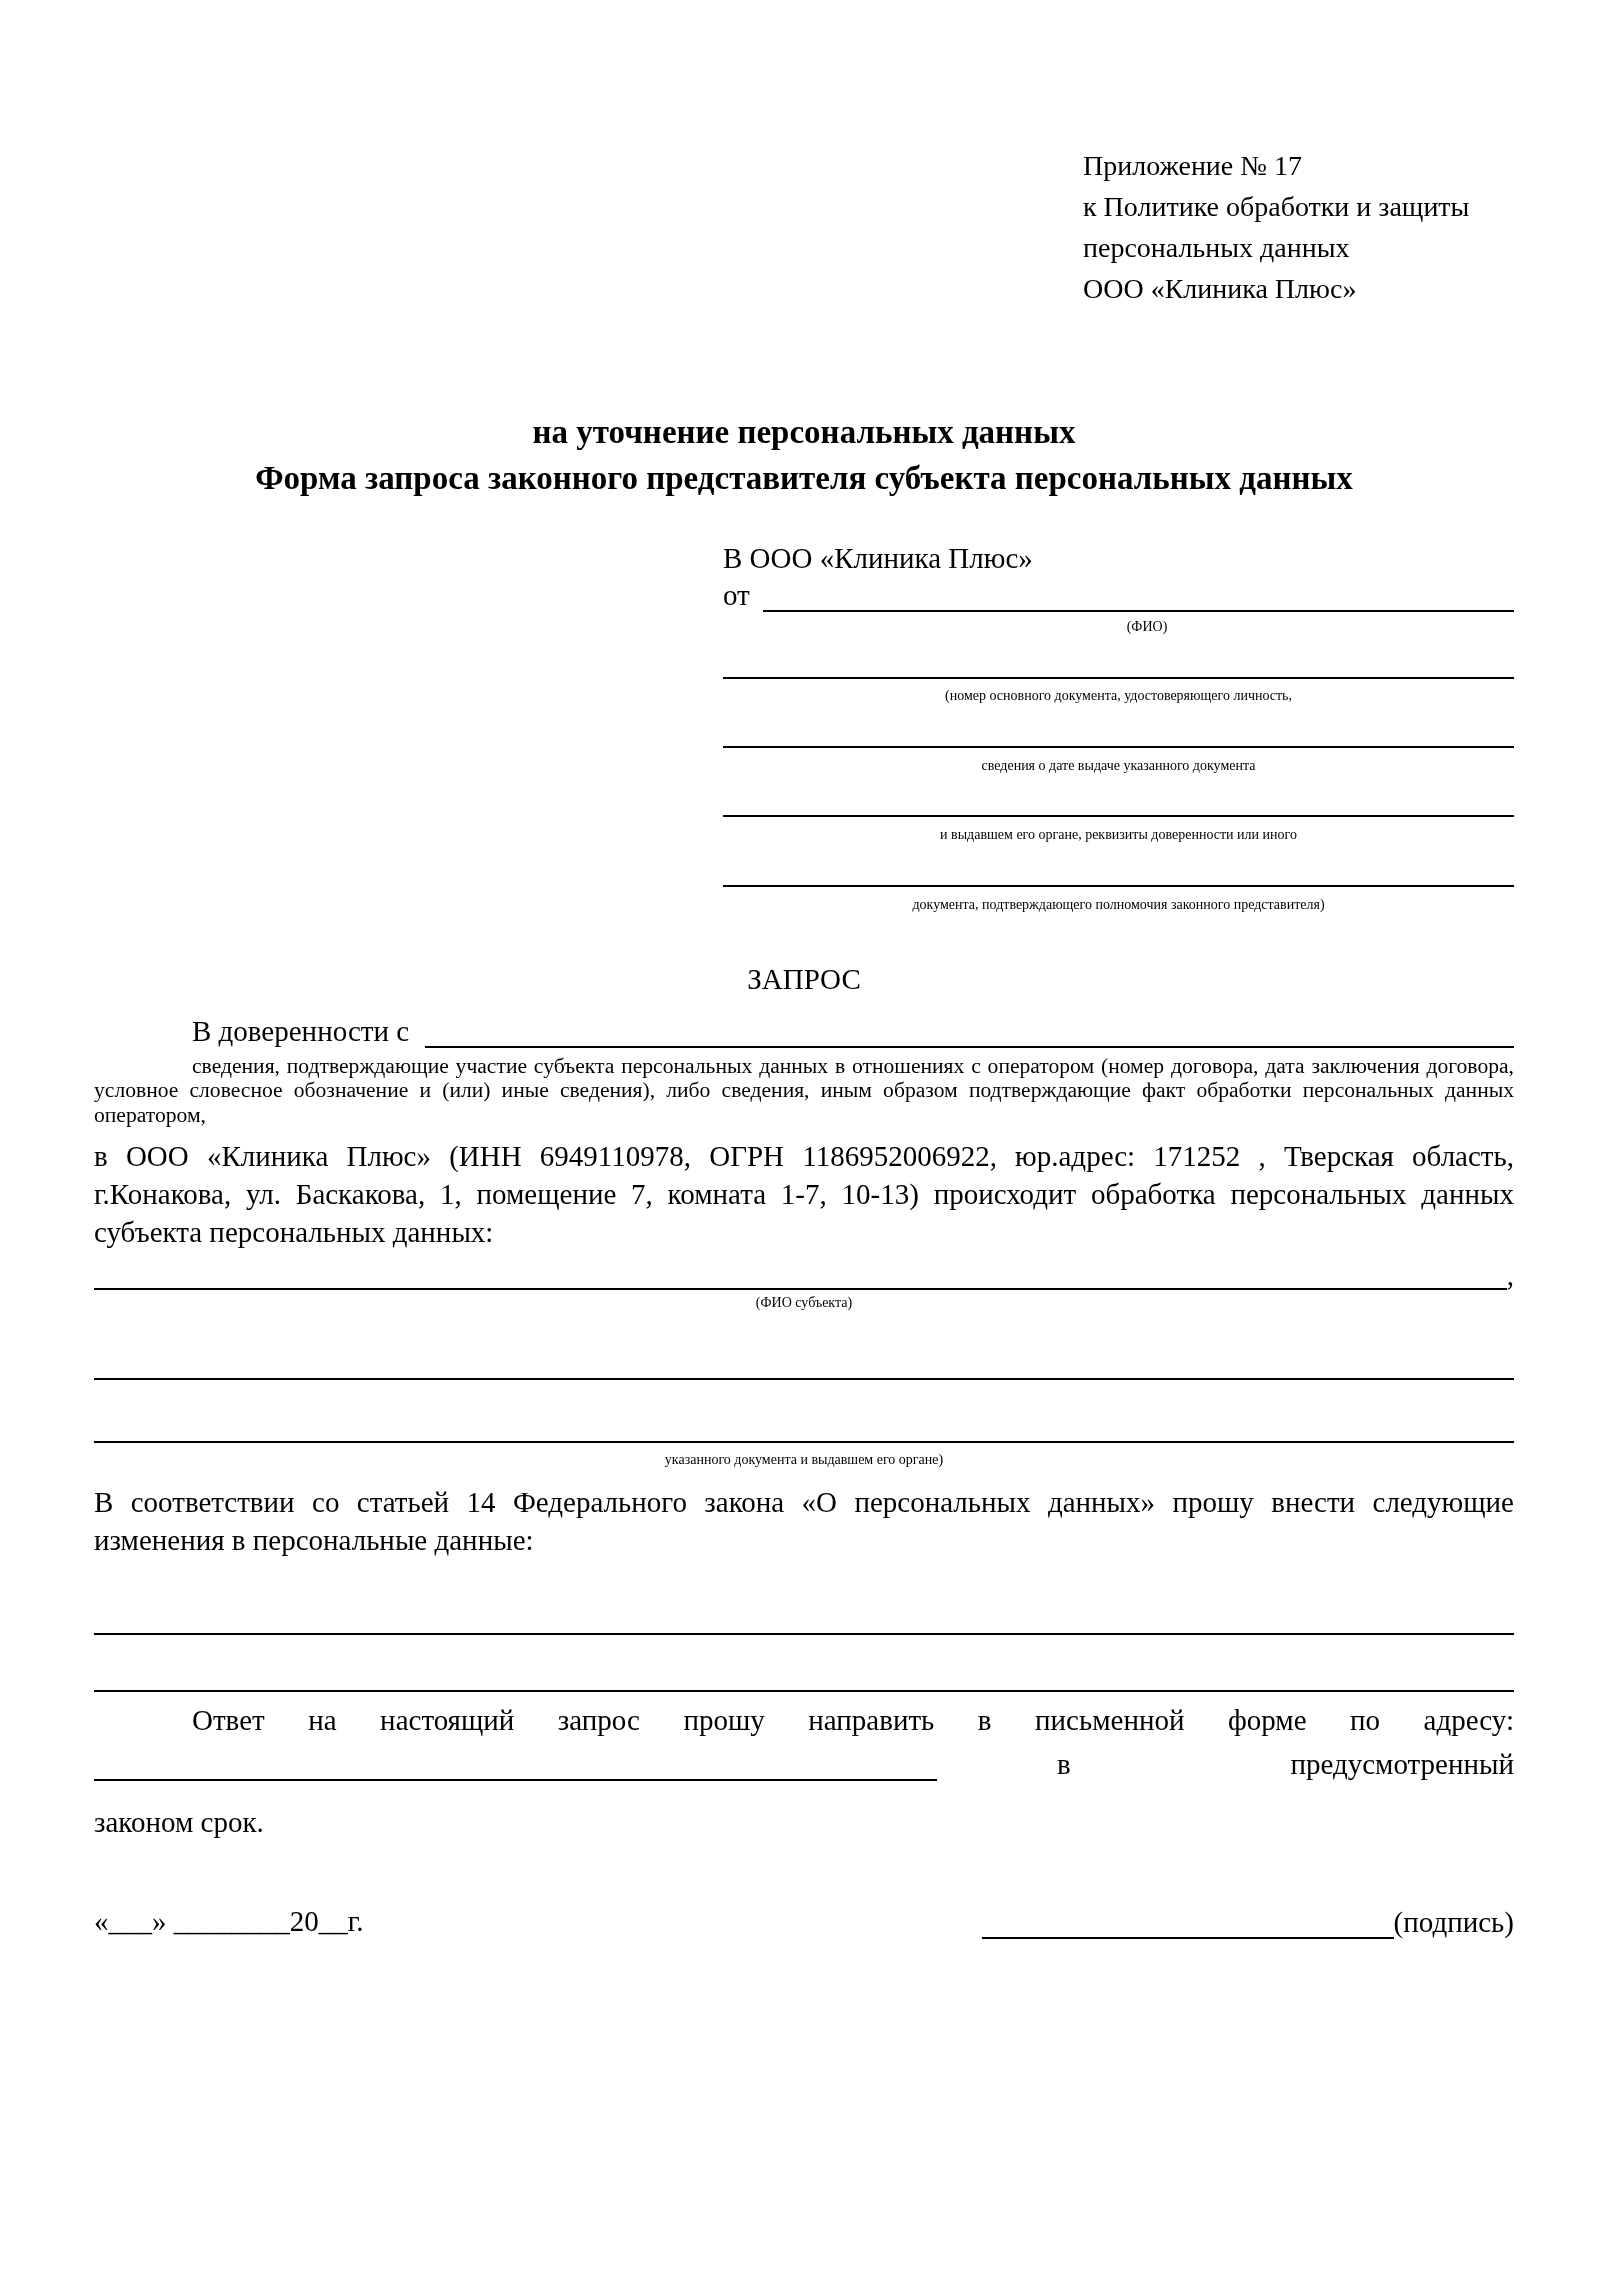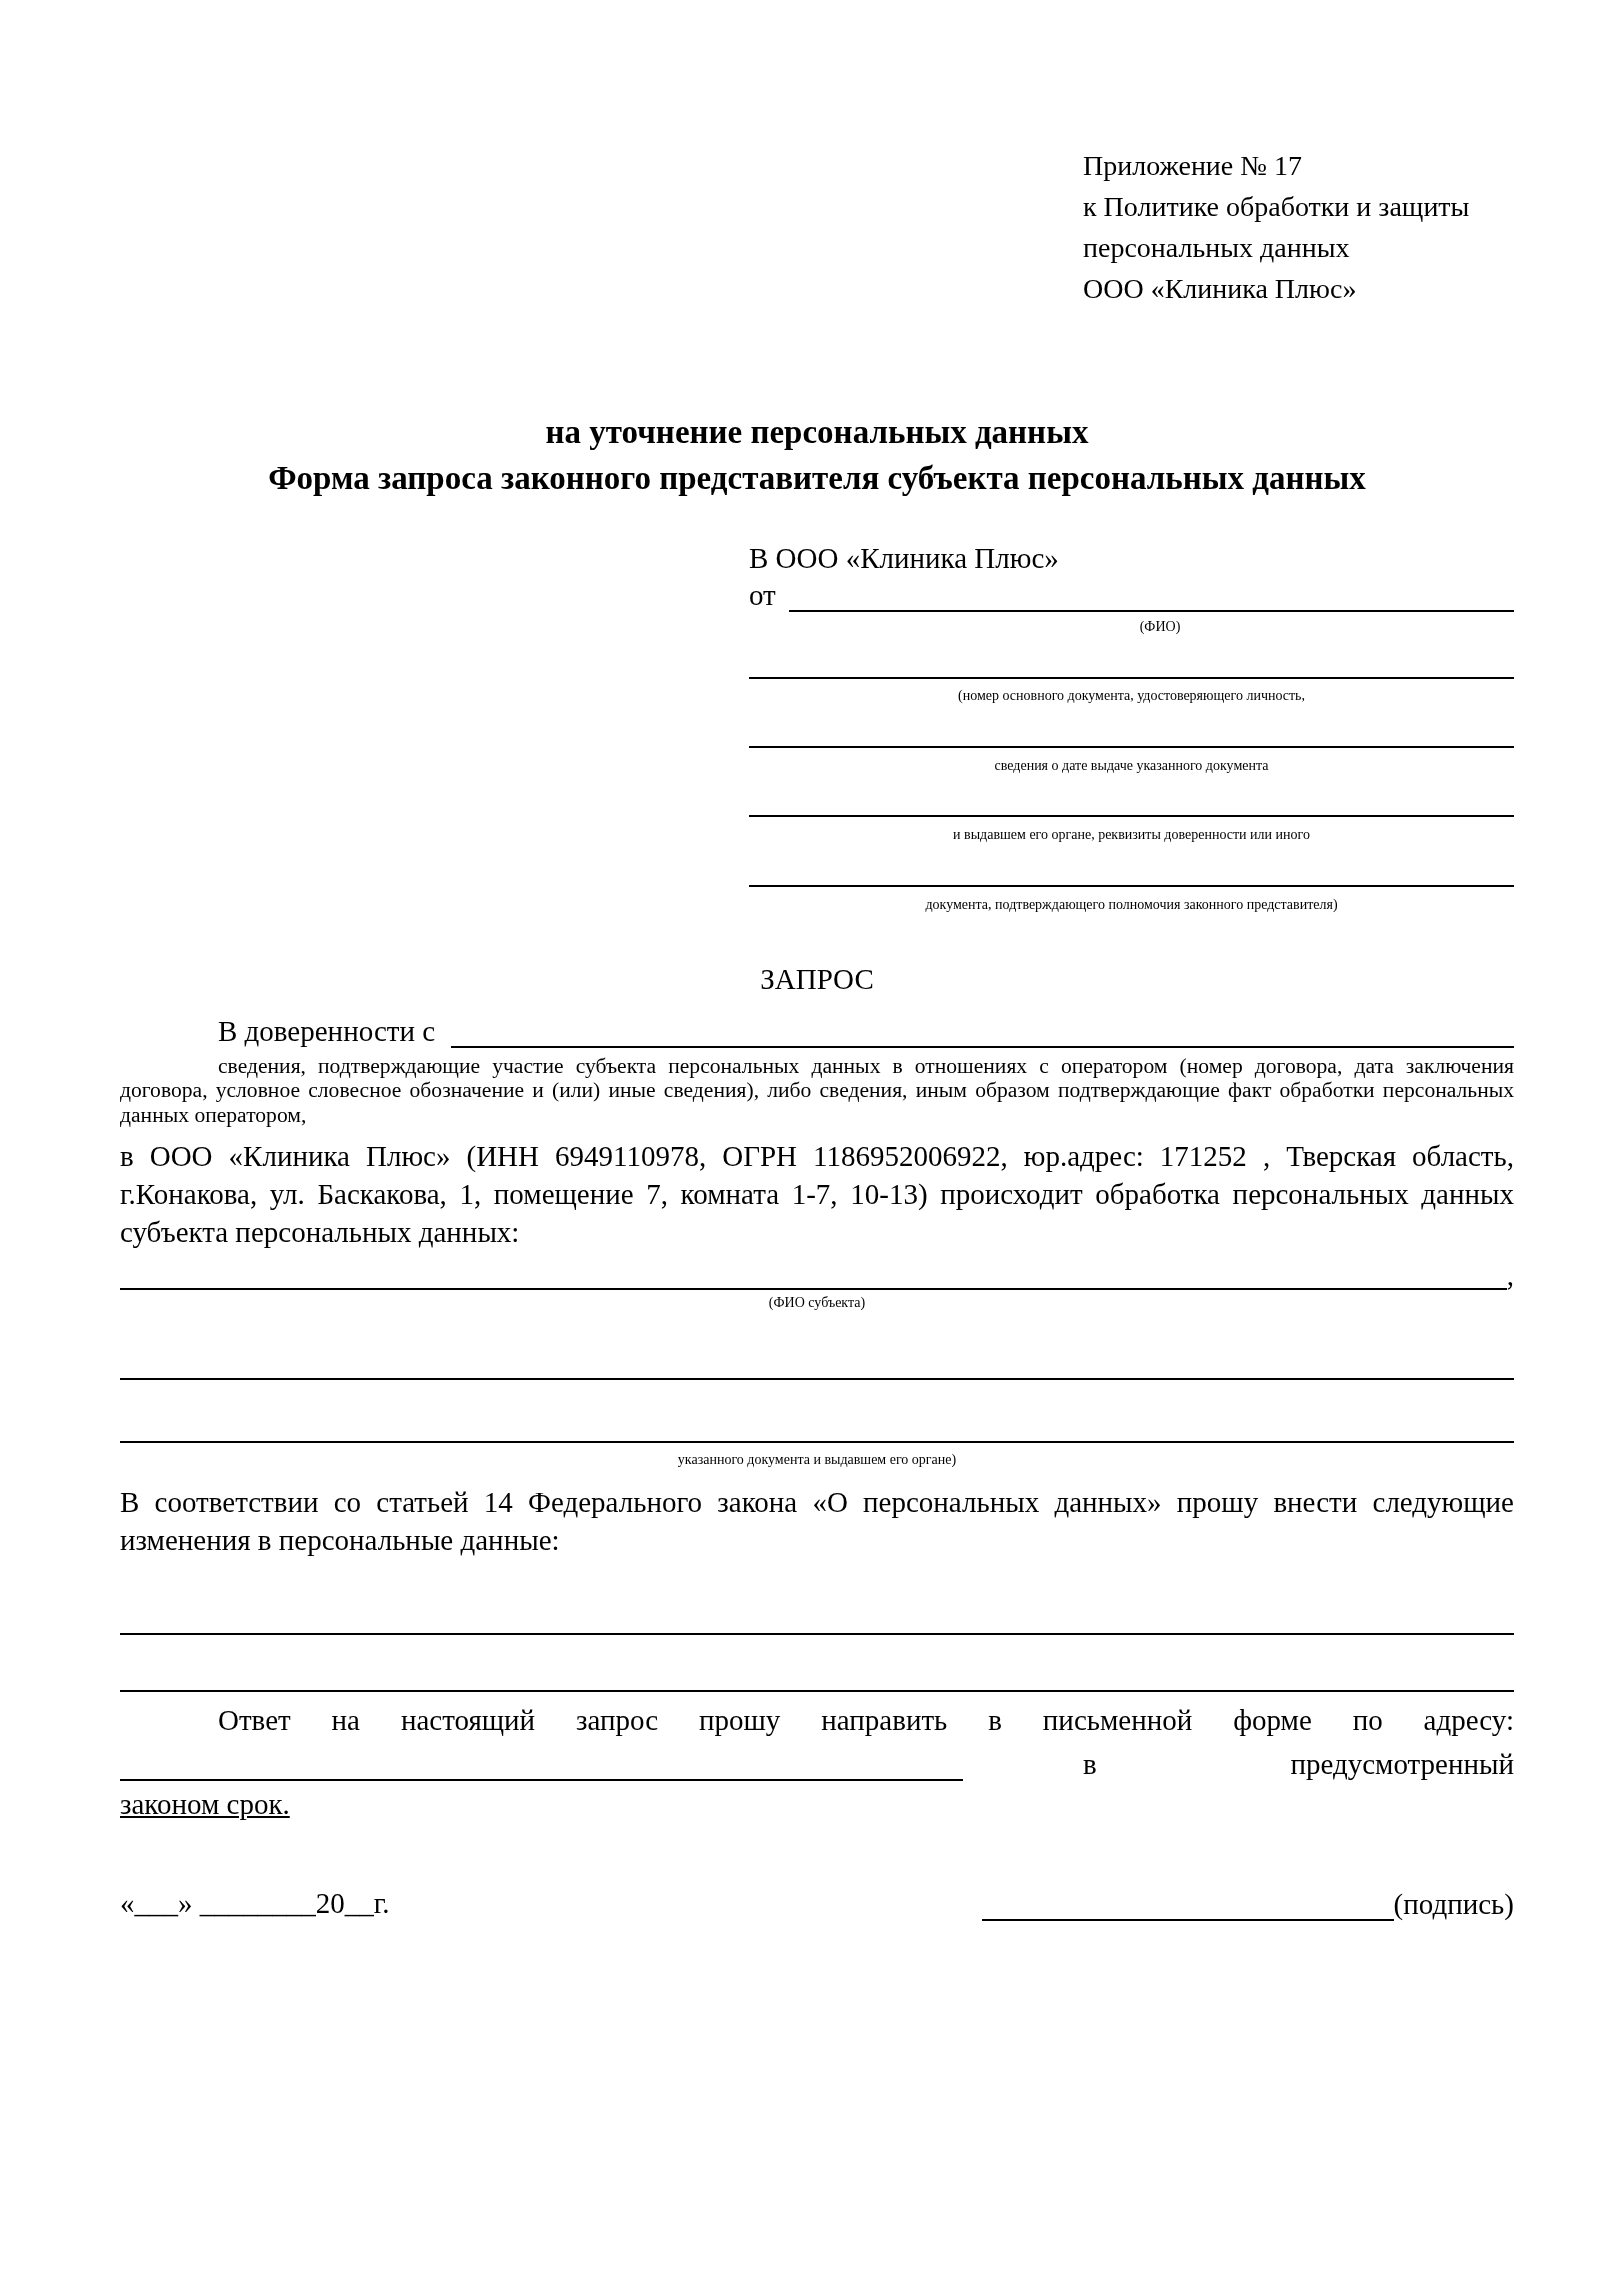--- a/index.html
+++ b/index.html
@@ -10,21 +10,21 @@
   .page {
     position: relative;
     width: 1621px;
     height: 2293px;
     background: #ffffff;
     color: #000000;
     font-family: "Liberation Serif", "DejaVu Serif", serif;
     overflow: hidden;
   }
   .content {
-    padding: 145px 107px 0 120px; 
+    padding: 145px 107px 0 94px; 
   }
 
   
   .annex-block {
     width: 431px;
     margin-left: auto;
     font-size: 28px;
     line-height: 41px;
     text-align: left;
   }
@@ -143,24 +143,23 @@
   }
   .reply-line2 .blank { width: 843px; height: 35px; }
   .reply-tail {
     flex: 1;
     display: flex;
     justify-content: space-between;
     padding-left: 120px;
     line-height: 33px;
   }
   .reply-end {
-    margin-top: 4px;
+    margin-top: 22px;
     font-size: 29px;
     line-height: 38px;
-    text-decoration: underline;
   }
 
   
   .signature-row {
     margin-top: 63px;
     display: flex;
     justify-content: space-between;
     align-items: flex-end;
     font-size: 29px;
     gap: 16px;

